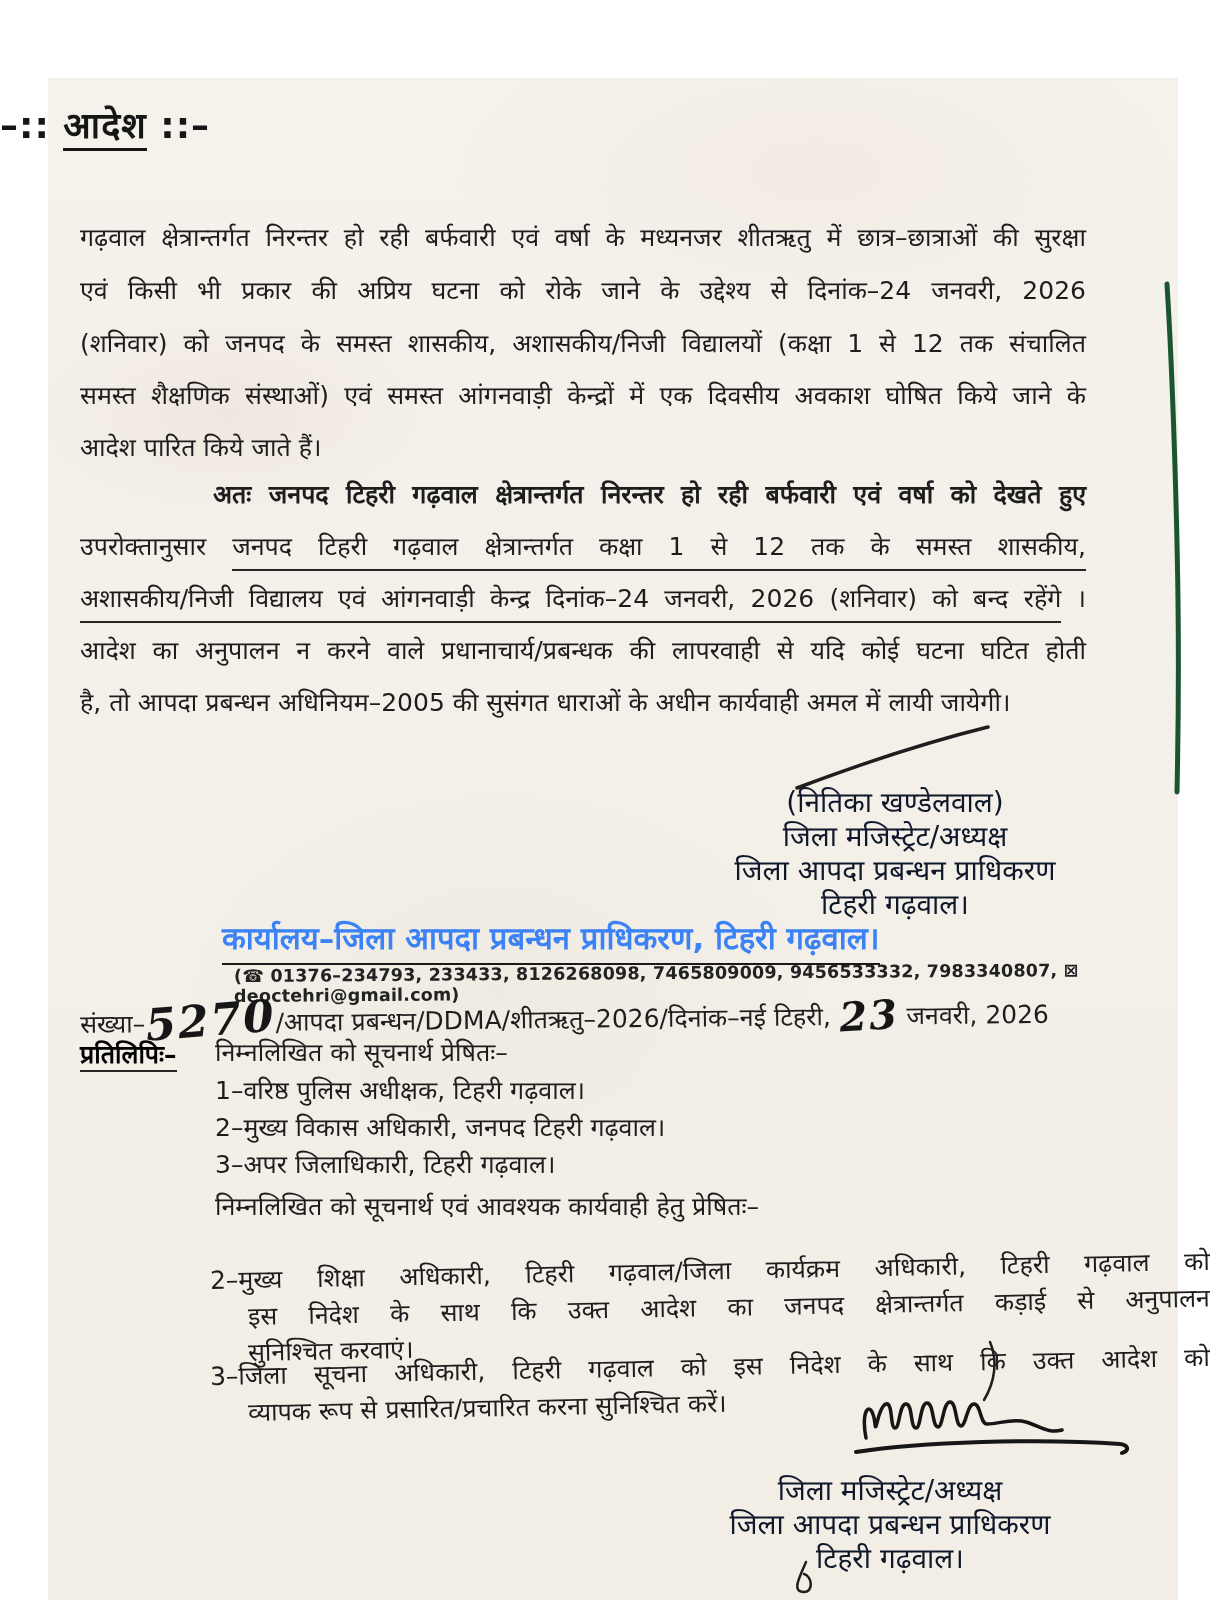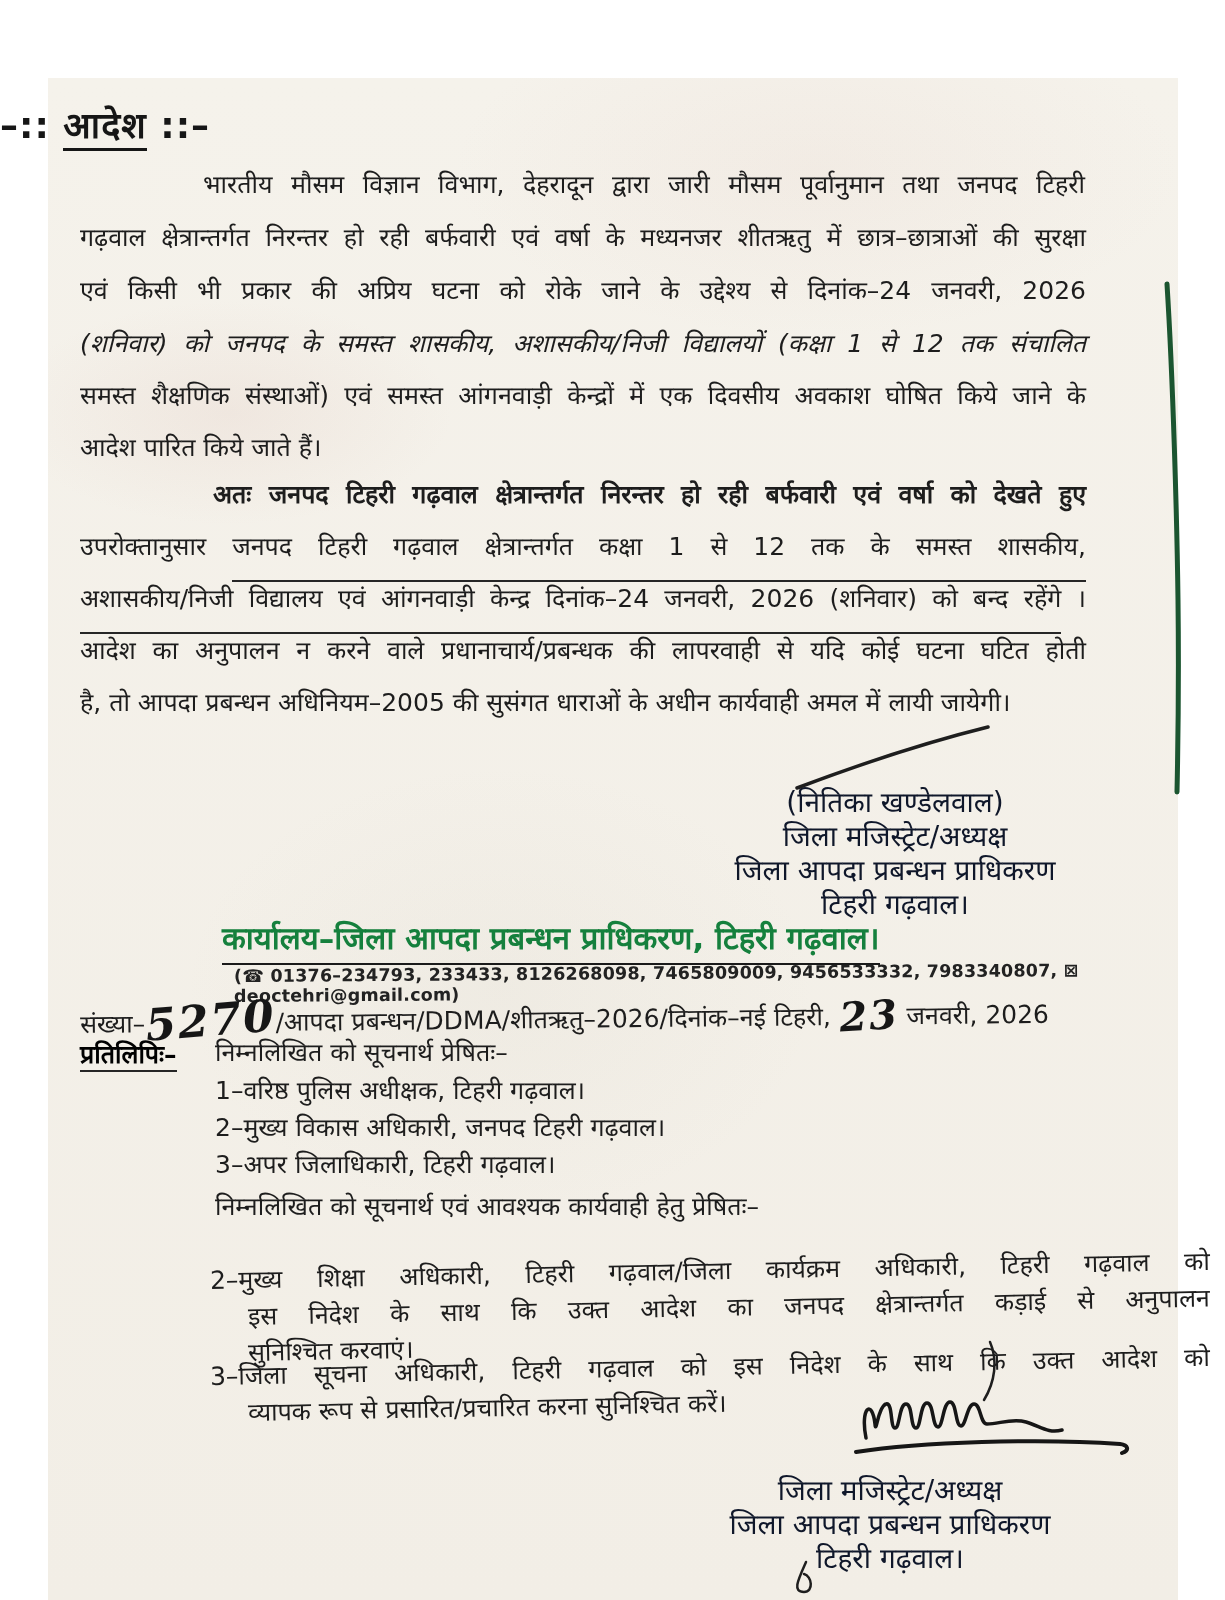--- a/index.html
+++ b/index.html
@@ -13,30 +13,30 @@
   .paper{
     position:absolute;left:48px;top:78px;width:1130px;height:1522px;
     background:
       radial-gradient(ellipse 320px 160px at 16% 22%, rgba(214,178,168,0.16), transparent 70%),
       radial-gradient(ellipse 520px 240px at 68% 6%, rgba(220,188,178,0.12), transparent 70%),
       radial-gradient(ellipse 420px 300px at 40% 60%, rgba(200,195,180,0.10), transparent 75%),
       linear-gradient(#f5f2eb, #f2eee6);
   }
   .ln{position:absolute;font-size:25px;line-height:34px;color:#1d1d1d;}
   .just{text-align:justify;text-align-last:justify;}
-  .ul{border-bottom:2px solid #262626;padding-bottom:19px;}
+  .ul{border-bottom:2px solid #262626;padding-bottom:8px;}
   .title{
     position:absolute;left:0;top:100px;width:1225px;
     font-size:36px;font-weight:bold;color:#161616;letter-spacing:1px;
   }
   .title .ul{border-bottom:3px solid #161616;padding-bottom:2px;}
   .sigblock{position:absolute;text-align:center;font-size:28px;line-height:34px;color:#0f172a;}
   .office-head{
     position:absolute;left:222px;top:916px;
-    font-size:31px;font-weight:bold;color:#15803d;
+    font-size:31px;font-weight:bold;color:#3b82f6;
     border-bottom:2.5px solid #1a1a1a;padding-bottom:5px;
   }
   .contact{
     position:absolute;left:234px;top:966px;font-size:17.5px;font-weight:bold;
     color:#222;transform:rotate(-0.4deg);transform-origin:left;
     letter-spacing:0.2px;
   }
   .refline{
     position:absolute;left:80px;top:992px;font-size:25px;color:#1d1d1d;
     transform:rotate(-0.6deg);transform-origin:left;white-space:nowrap;
@@ -62,24 +62,23 @@
   <div class="paper"></div>
 
   <div class="title">
     <span>–::</span>
     <span> </span>
     <span class="ul">आदेश</span>
     <span> </span>
     <span>::–</span>
   </div>
 
-  <div class="ln just" style="left:203px;top:168px;width:882px;">भारतीय मौसम विज्ञान विभाग, देहरादून द्वारा जारी मौसम पूर्वानुमान तथा जनपद टिहरी</div>
   <div class="ln just" style="left:80px;top:221px;width:1006px;">गढ़वाल क्षेत्रान्तर्गत निरन्तर हो रही बर्फवारी एवं वर्षा के मध्यनजर शीतऋतु में छात्र–छात्राओं की सुरक्षा</div>
   <div class="ln just" style="left:80px;top:274px;width:1006px;">एवं किसी भी प्रकार की अप्रिय घटना को रोके जाने के उद्देश्य से दिनांक–24 जनवरी, 2026</div>
-  <div class="ln just" style="left:80px;top:327px;width:1006px;font-style:italic;">(शनिवार) को जनपद के समस्त शासकीय, अशासकीय/निजी विद्यालयों (कक्षा 1 से 12 तक संचालित</div>
+  <div class="ln just" style="left:80px;top:327px;width:1006px;">(शनिवार) को जनपद के समस्त शासकीय, अशासकीय/निजी विद्यालयों (कक्षा 1 से 12 तक संचालित</div>
   <div class="ln just" style="left:80px;top:379px;width:1006px;">समस्त शैक्षणिक संस्थाओं) एवं समस्त आंगनवाड़ी केन्द्रों में एक दिवसीय अवकाश घोषित किये जाने के</div>
   <div class="ln" style="left:80px;top:431px;">आदेश पारित किये जाते हैं।</div>
 
   <div class="ln just" style="left:213px;top:478px;width:873px;font-weight:bold;">अतः जनपद टिहरी गढ़वाल क्षेत्रान्तर्गत निरन्तर हो रही बर्फवारी एवं वर्षा को देखते हुए</div>
   <div class="ln just" style="left:80px;top:530px;width:1006px;">
     <span>उपरोक्तानुसार </span>
     <span class="ul">जनपद टिहरी गढ़वाल क्षेत्रान्तर्गत कक्षा 1 से 12 तक के समस्त शासकीय,</span>
   </div>
   <div class="ln just" style="left:80px;top:582px;width:1006px;">
     <span class="ul">अशासकीय/निजी विद्यालय एवं आंगनवाड़ी केन्द्र दिनांक–24 जनवरी, 2026 (शनिवार) को बन्द रहेंगे</span>

